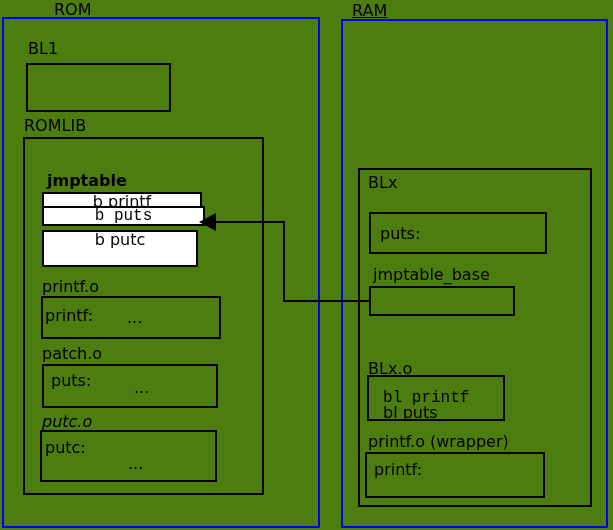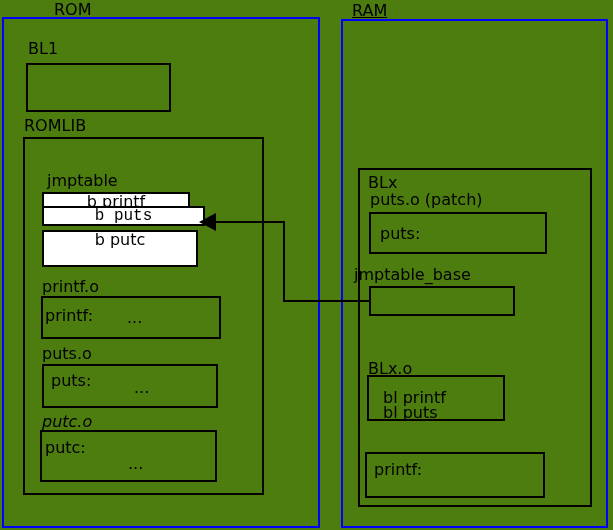--- a/index.html
+++ b/index.html
@@ -56,65 +56,65 @@
   <div class="lbl" style="left:54px; top:1px;">ROM</div>
 
   <div class="region-box" style="left:2px; top:17px; width:318px; height:511px;"></div>
 
   <div class="lbl" style="left:28px; top:40px;">BL1</div>
   <div class="box" style="left:26px; top:63px; width:145px; height:49px;"></div>
 
   <div class="lbl" style="left:24px; top:117px;">ROMLIB</div>
   <div class="box" style="left:23px; top:137px; width:241px; height:358px;"></div>
 
-  <div class="lbl" style="left:47px; top:172px;">jmptable</div>
-  <div class="jmp-row" style="left:42px; top:192px; width:148px; height:20px;">b printf</div>
+  <div class="lbl" style="left:47px; top:172px;font-weight:bold;">jmptable</div>
+  <div class="jmp-row" style="left:42px; top:192px; width:160px; height:20px;">b printf</div>
   <div class="jmp-row" style="left:42px; top:206px; width:163px; height:20px;font-family:Liberation Mono, monospace;">b puts</div>
   <div class="jmp-row" style="left:42px; top:230px; width:156px; height:37px;">b putc</div>
 
   <div class="lbl" style="left:42px; top:278px;">printf.o</div>
   <div class="box" style="left:41px; top:296px; width:180px; height:43px;">
     <span class="abs" style="left:2px; top:9px;">printf:</span>
     <span class="abs" style="left:84px; top:11px;">...</span>
   </div>
 
-  <div class="lbl" style="left:42px; top:345px;">puts.o</div>
+  <div class="lbl" style="left:42px; top:345px;">patch.o</div>
   <div class="box" style="left:42px; top:364px; width:176px; height:44px;">
     <span class="abs" style="left:7px; top:6px;">puts:</span>
     <span class="abs" style="left:90px; top:13px;">...</span>
   </div>
 
   <div class="lbl" style="left:42px; top:413px;font-style:italic;">putc.o</div>
   <div class="box" style="left:40px; top:430px; width:177px; height:52px;">
     <span class="abs" style="left:3px; top:7px;">putc:</span>
     <span class="abs" style="left:86px; top:23px;">...</span>
   </div>
 
   <div class="lbl" style="left:352px; top:2px;text-decoration:underline;">RAM</div>
 
   <div class="region-box" style="left:341px; top:19px; width:267px; height:509px;"></div>
 
   <div class="box" style="left:358px; top:168px; width:234px; height:339px;"></div>
 
   <div class="lbl" style="left:368px; top:174px;">BLx</div>
 
-  <div class="lbl" style="left:370px; top:191px;">puts.o (patch)</div>
   <div class="box" style="left:369px; top:212px; width:178px; height:42px;">
     <span class="abs" style="left:9px; top:11px;">puts:</span>
   </div>
 
-  <div class="lbl" style="left:354px; top:266px;">jmptable_base</div>
+  <div class="lbl" style="left:373px; top:266px;">jmptable_base</div>
   <div class="box" style="left:369px; top:286px; width:146px; height:30px;"></div>
 
   <div class="lbl" style="left:368px; top:360px;">BLx.o</div>
   <div class="box" style="left:367px; top:375px; width:138px; height:46px;">
-    <span class="abs" style="left:14px; top:12px;">bl printf</span>
+    <span class="abs" style="left:14px; top:12px;font-family:Liberation Mono, monospace;">bl printf</span>
     <span class="abs" style="left:14px; top:27px;">bl puts</span>
   </div>
 
+  <div class="lbl" style="left:368px; top:433px;">printf.o (wrapper)</div>
   <div class="box" style="left:365px; top:452px; width:180px; height:46px;">
     <span class="abs" style="left:7px; top:7px;">printf:</span>
   </div>
 
   <svg class="arrow-layer" width="613" height="530" viewBox="0 0 613 530">
     <polyline points="369,301 284,301 284,222 214,222" fill="none" stroke="#000000" stroke-width="2"></polyline>
     <polygon points="199,222 216,213 216,231" fill="#000000"></polygon>
   </svg>
 
 </div>

